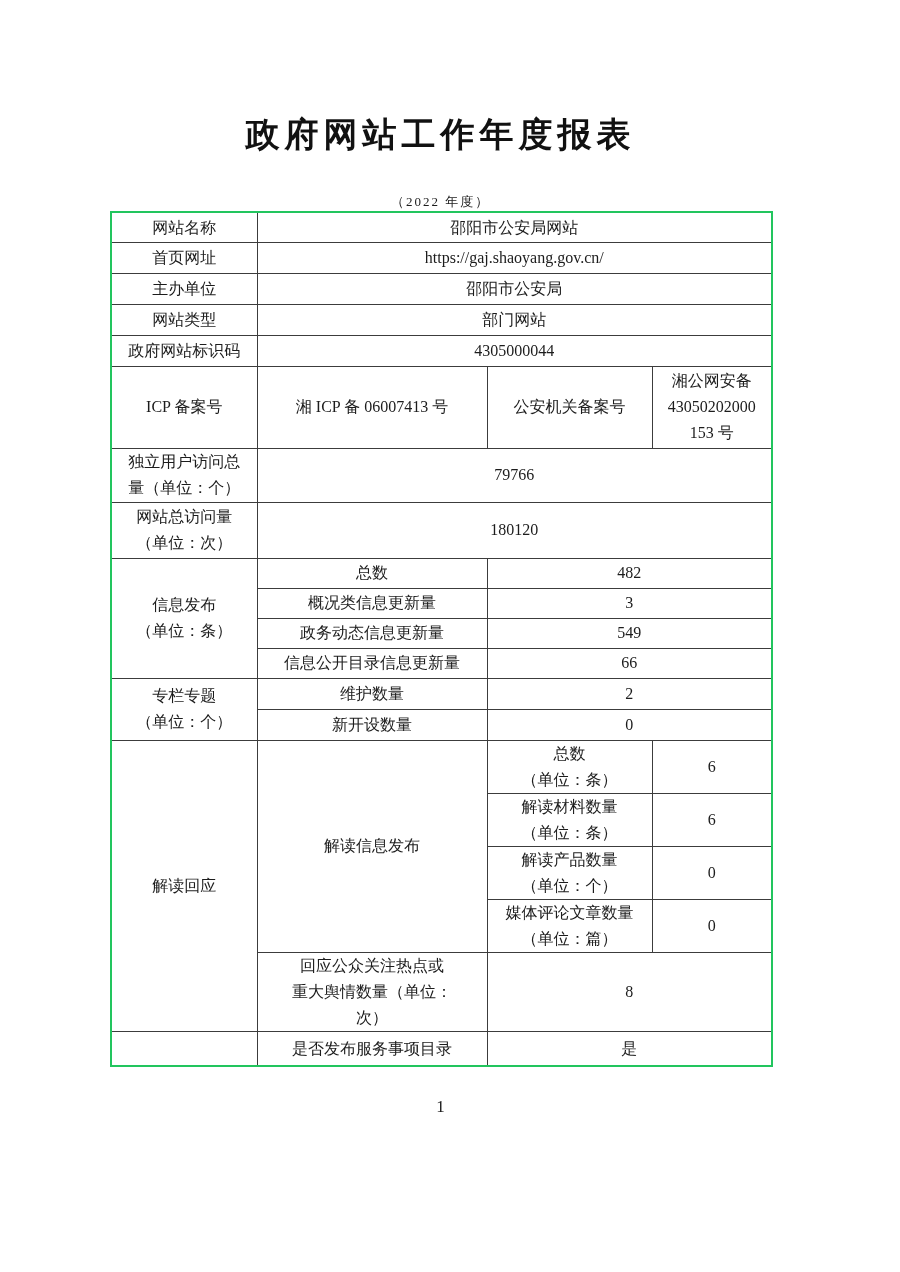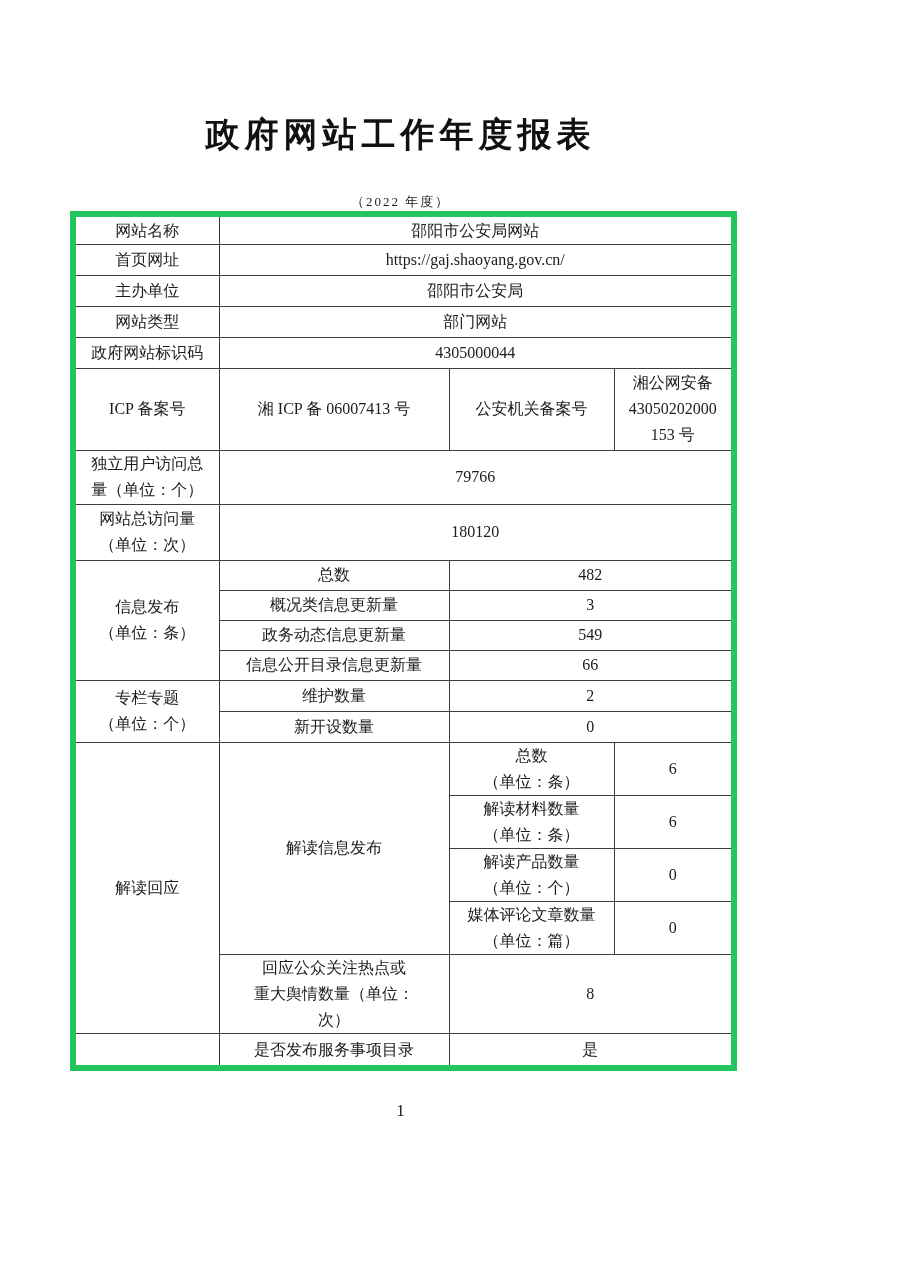--- a/index.html
+++ b/index.html
@@ -8,21 +8,21 @@
     background: #ffffff;
   }
   body {
     width: 900px;
     height: 1272px;
     font-family: "Liberation Serif", "DejaVu Serif", serif;
     color: #1c1c1c;
     overflow: hidden;
   }
   .content {
-    margin-left: 70px;
+    margin-left: 110px;
     width: 661px;
   }
   .doc-title {
     margin: 116px 0 0 0;
     font-family: "Liberation Sans", "DejaVu Sans", sans-serif;
     font-size: 34px;
     font-weight: bold;
     letter-spacing: 5px;
     text-align: center;
     line-height: 1.1;
@@ -41,21 +41,21 @@
     font-size: 16px;
     font-weight: bold;
     text-align: left;
     letter-spacing: 0.5px;
     color: #111;
   }
   table.report {
     border-collapse: collapse;
     table-layout: fixed;
     width: 661px;
-    border: 6px solid #22c55e;
+    border: 2px solid #22c55e;
   }
   table.report td {
     border: 1px solid #3c3c3c;
     text-align: center;
     vertical-align: middle;
     font-size: 16px;
     line-height: 26px;
     padding: 0 4px;
     white-space: pre-line;
     overflow: hidden;

